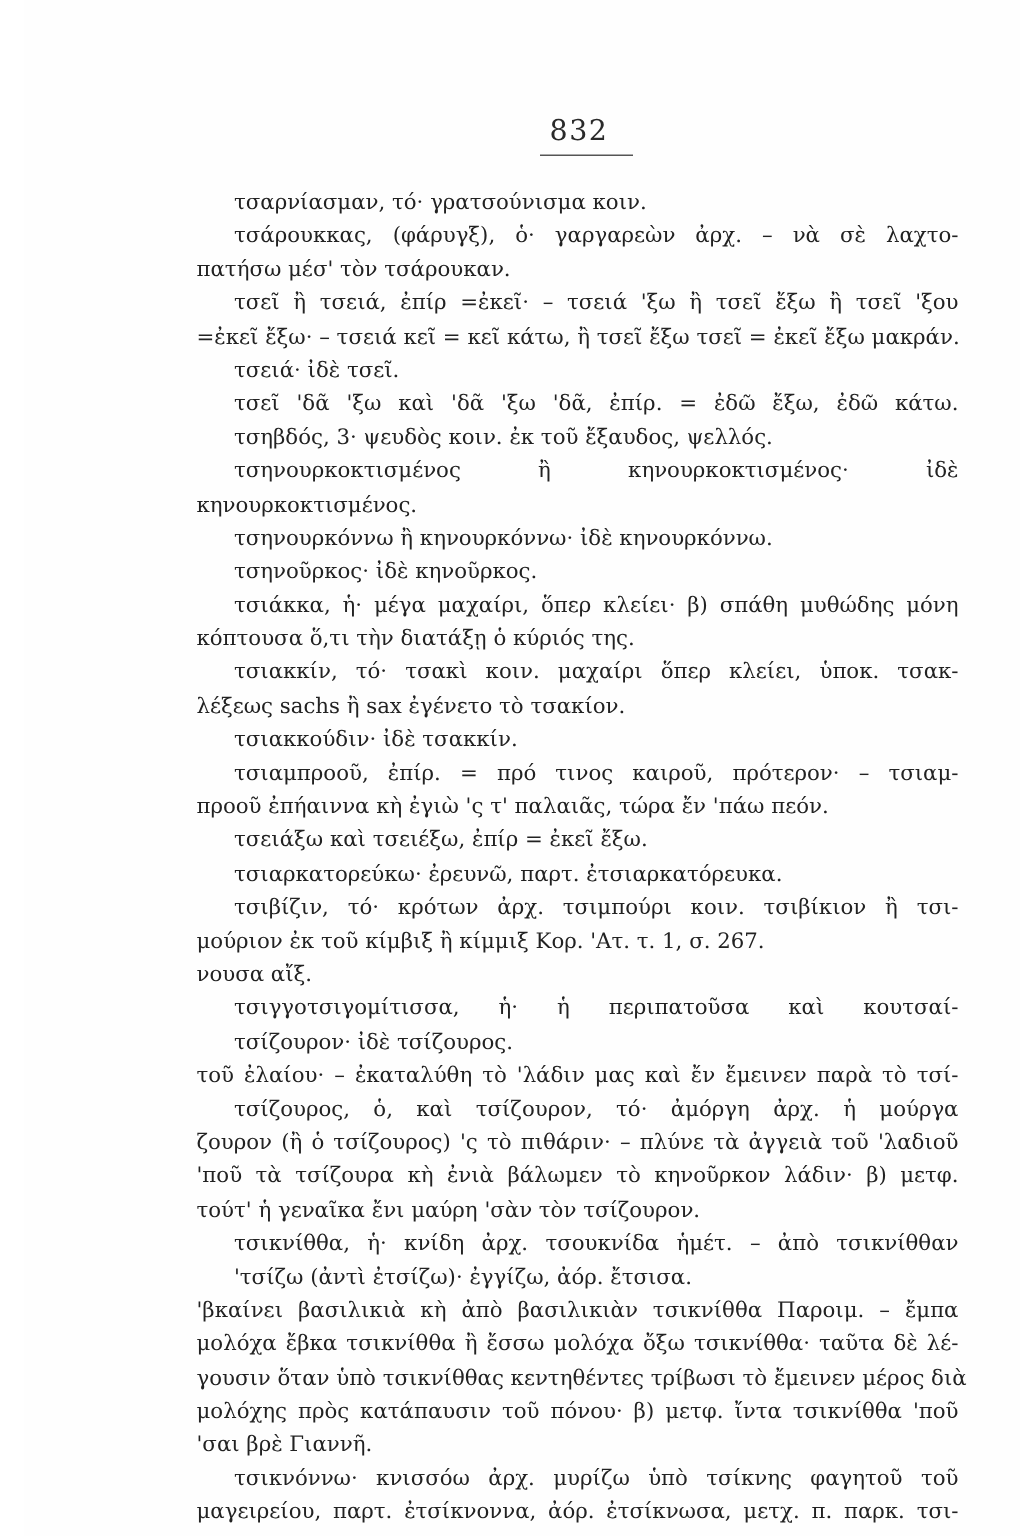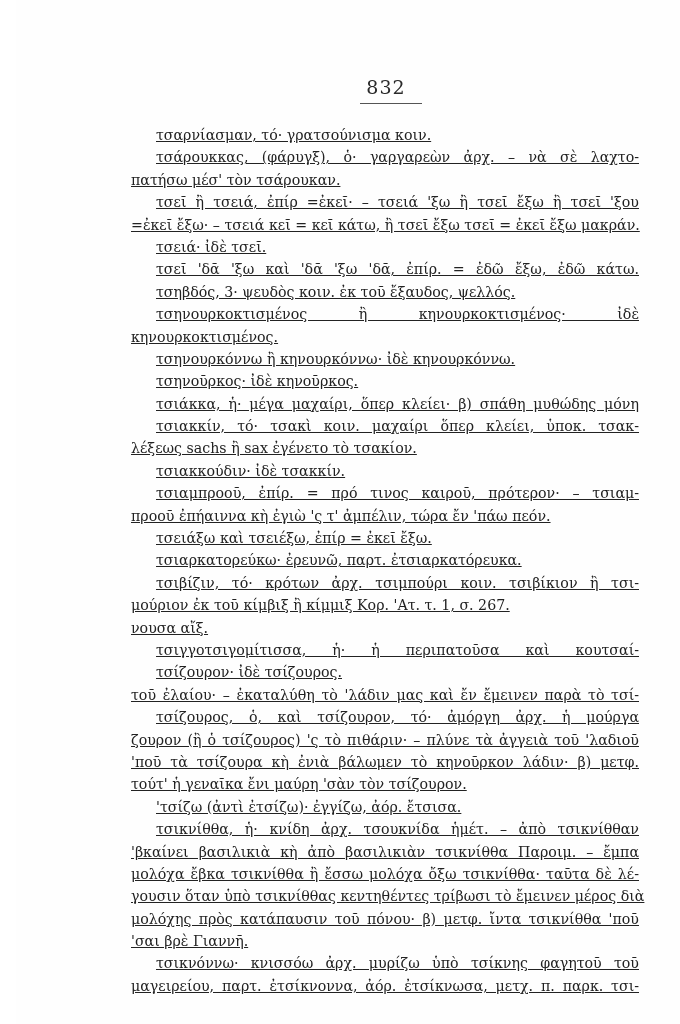--- a/index.html
+++ b/index.html
@@ -8,21 +8,21 @@
   .page-number {
     position: absolute; left: 0; width: 740px; top: 76px; text-align: center;
     font-family: "DejaVu Serif", serif; font-size: 19px; color: #2a2a2a; letter-spacing: 1px;
   }
   .page-rule { position: absolute; left: 344px; top: 103px; width: 62px; height: 1px; background: #555; }
   .text {
     position: absolute; left: 115px; top: 124px; width: 508px;
     font-family: "DejaVu Serif", serif; font-size: 14.2px; color: #222;
     line-height: 22.4px;
   }
-  .line { white-space: nowrap; overflow: visible; height: 22.4px; text-align: justify; text-align-last: justify; text-decoration: underline; }
+  .line { white-space: nowrap; overflow: visible; height: 22.4px; text-align: justify; text-align-last: justify; }
   .line.indent { padding-left: 25px; }
   .line.last { text-align-last: left; }
 </style>
 </head>
 <body>
 
 <div class="page">
   <div class="page-number">832</div>
   <div class="page-rule"></div>
   <div class="text" id="text-body">
@@ -32,39 +32,40 @@
       <div class="line indent">τσεῖ ἢ τσειά, ἐπίρ =ἐκεῖ· – τσειά 'ξω ἢ τσεῖ ἔξω ἢ τσεῖ 'ξου</div>
       <div class="line">=ἐκεῖ ἔξω· – τσειά κεῖ = κεῖ κάτω, ἢ τσεῖ ἔξω τσεῖ = ἐκεῖ ἔξω μακράν.</div>
       <div class="line indent last">τσειά· ἰδὲ τσεῖ.</div>
       <div class="line indent">τσεῖ 'δᾶ 'ξω καὶ 'δᾶ 'ξω 'δᾶ, ἐπίρ. = ἐδῶ ἔξω, ἐδῶ κάτω.</div>
       <div class="line indent last">τσηβδός, 3· ψευδὸς κοιν. ἐκ τοῦ ἔξαυδος, ψελλός.</div>
       <div class="line indent">τσηνουρκοκτισμένος ἢ κηνουρκοκτισμένος· ἰδὲ</div>
       <div class="line last">κηνουρκοκτισμένος.</div>
       <div class="line indent last">τσηνουρκόννω ἢ κηνουρκόννω· ἰδὲ κηνουρκόννω.</div>
       <div class="line indent last">τσηνοῦρκος· ἰδὲ κηνοῦρκος.</div>
       <div class="line indent">τσιάκκα, ἡ· μέγα μαχαίρι, ὅπερ κλείει· β) σπάθη μυθώδης μόνη</div>
+      <div class="line last">κόπτουσα ὅ,τι τὴν διατάξῃ ὁ κύριός της.</div>
       <div class="line indent">τσιακκίν, τό· τσακὶ κοιν. μαχαίρι ὅπερ κλείει, ὑποκ. τσακ-</div>
       <div class="line last">λέξεως sachs ἢ sax ἐγένετο τὸ τσακίον.</div>
       <div class="line indent last">τσιακκούδιν· ἰδὲ τσακκίν.</div>
       <div class="line indent">τσιαμπροοῦ, ἐπίρ. = πρό τινος καιροῦ, πρότερον· – τσιαμ-</div>
-      <div class="line last">προοῦ ἐπήαιννα κὴ ἐγιὼ 'ς τ' ἀμπέλιν, τώρα ἔν 'πάω πεόν.</div>
+      <div class="line last">προοῦ ἐπήαιννα κὴ ἐγιὼ 'ς τ' παλαιᾶς, τώρα ἔν 'πάω πεόν.</div>
       <div class="line indent last">τσειάξω καὶ τσειέξω, ἐπίρ = ἐκεῖ ἔξω.</div>
       <div class="line indent last">τσιαρκατορεύκω· ἐρευνῶ, παρτ. ἐτσιαρκατόρευκα.</div>
       <div class="line indent">τσιβίζιν, τό· κρότων ἀρχ. τσιμπούρι κοιν. τσιβίκιον ἢ τσι-</div>
       <div class="line last">μούριον ἐκ τοῦ κίμβιξ ἢ κίμμιξ Κορ. 'Ατ. τ. 1, σ. 267.</div>
       <div class="line last">νουσα αἴξ.</div>
       <div class="line indent">τσιγγοτσιγομίτισσα, ἡ· ἡ περιπατοῦσα καὶ κουτσαί-</div>
       <div class="line indent last">τσίζουρον· ἰδὲ τσίζουρος.</div>
       <div class="line">τοῦ ἐλαίου· – ἐκαταλύθη τὸ 'λάδιν μας καὶ ἔν ἔμεινεν παρὰ τὸ τσί-</div>
       <div class="line indent">τσίζουρος, ὁ, καὶ τσίζουρον, τό· ἀμόργη ἀρχ. ἡ μούργα</div>
       <div class="line">ζουρον (ἢ ὁ τσίζουρος) 'ς τὸ πιθάριν· – πλύνε τὰ ἀγγειὰ τοῦ 'λαδιοῦ</div>
       <div class="line">'ποῦ τὰ τσίζουρα κὴ ἐνιὰ βάλωμεν τὸ κηνοῦρκον λάδιν· β) μετφ.</div>
       <div class="line last">τούτ' ἡ γεναῖκα ἔνι μαύρη 'σὰν τὸν τσίζουρον.</div>
+      <div class="line indent">τσικνίθθα, ἡ· κνίδη ἀρχ. τσουκνίδα ἡμέτ. – ἀπὸ τσικνίθθαν</div>
       <div class="line indent last">'τσίζω (ἀντὶ ἐτσίζω)· ἐγγίζω, ἀόρ. ἔτσισα.</div>
-      <div class="line indent">τσικνίθθα, ἡ· κνίδη ἀρχ. τσουκνίδα ἡμέτ. – ἀπὸ τσικνίθθαν</div>
       <div class="line">'βκαίνει βασιλικιὰ κὴ ἀπὸ βασιλικιὰν τσικνίθθα Παροιμ. – ἔμπα</div>
       <div class="line">μολόχα ἔβκα τσικνίθθα ἢ ἔσσω μολόχα ὄξω τσικνίθθα· ταῦτα δὲ λέ-</div>
       <div class="line">γουσιν ὅταν ὑπὸ τσικνίθθας κεντηθέντες τρίβωσι τὸ ἔμεινεν μέρος διὰ</div>
       <div class="line">μολόχης πρὸς κατάπαυσιν τοῦ πόνου· β) μετφ. ἴντα τσικνίθθα 'ποῦ</div>
       <div class="line last">'σαι βρὲ Γιαννῆ.</div>
       <div class="line indent">τσικνόννω· κνισσόω ἀρχ. μυρίζω ὑπὸ τσίκνης φαγητοῦ τοῦ</div>
       <div class="line">μαγειρείου, παρτ. ἐτσίκνοννα, ἀόρ. ἐτσίκνωσα, μετχ. π. παρκ. τσι-</div>
     </div>
 </div>
 

